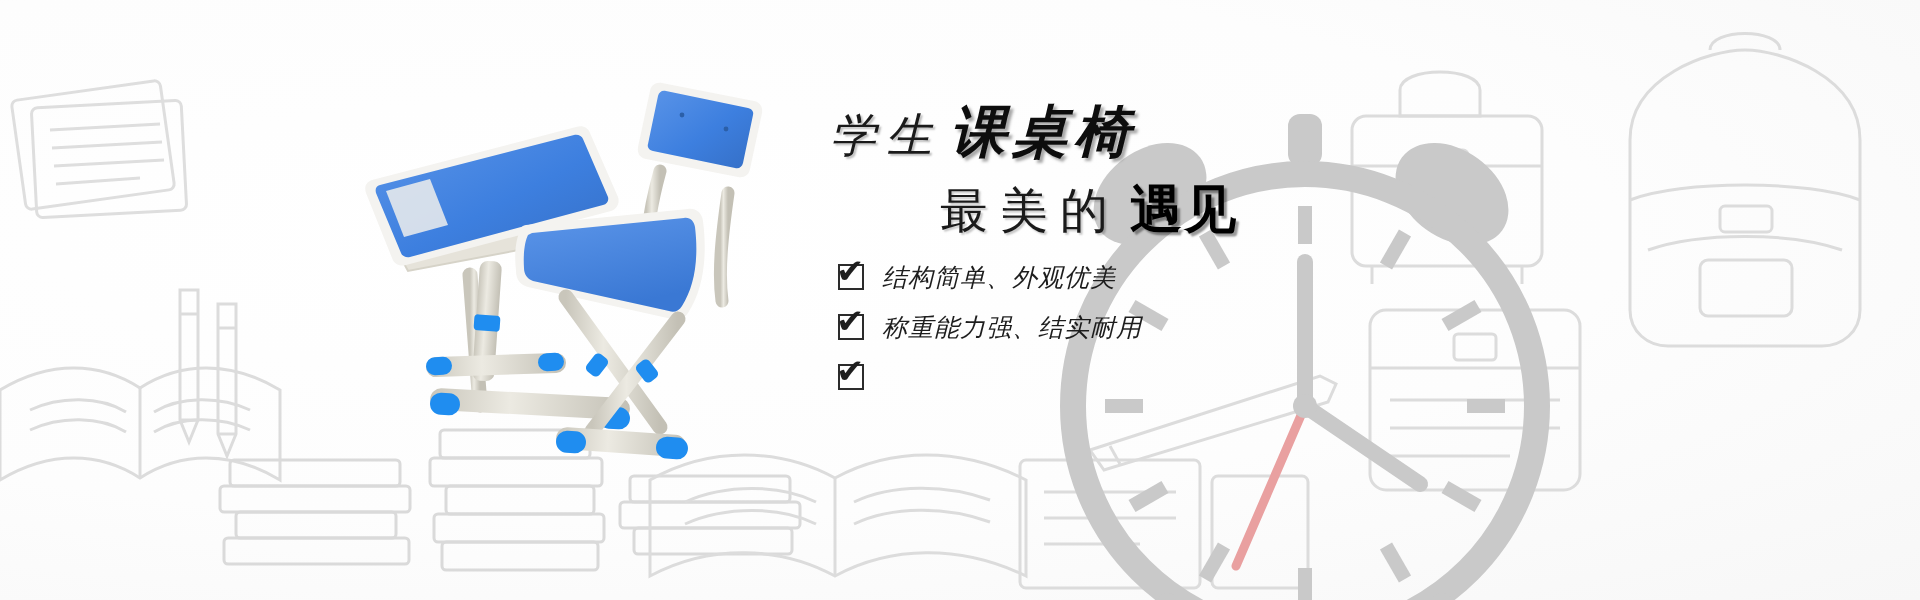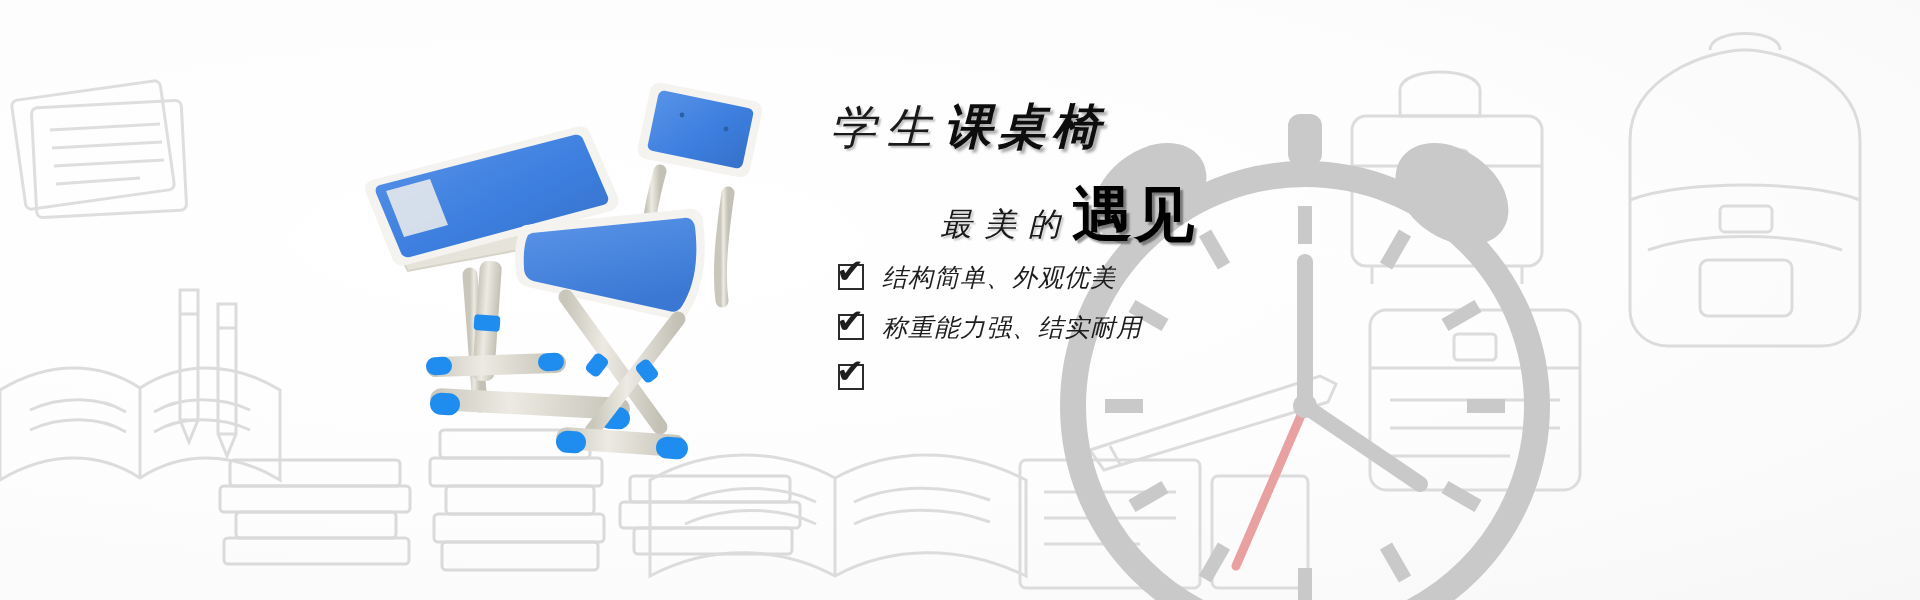--- a/index.html
+++ b/index.html
@@ -30,39 +30,39 @@
     font-family:"Liberation Serif","DejaVu Serif",serif;
     white-space:nowrap;
   }
   .hl-line1 .soft{
     font-size:46px;color:#1a1a1a;letter-spacing:10px;
     font-style:italic;font-weight:400;
     text-shadow:2px 2px 2px rgba(0,0,0,.25);
     margin-top:28px;
   }
   .hl-line1 .strong{
-    font-size:48px;color:#0d0d0d;letter-spacing:6px;
+    font-size:56px;color:#0d0d0d;letter-spacing:6px;
     font-style:italic;font-weight:700;
     text-shadow:3px 3px 3px rgba(0,0,0,.35);
-    margin-left:2px;
+    margin-left:8px;
   }
   .hl-line2{
     position:absolute;left:120px;top:80px;white-space:nowrap;
     font-family:"Liberation Serif","DejaVu Serif",serif;
   }
   .hl-line2 .soft{
-    font-size:32px;color:#1a1a1a;letter-spacing:12px;
-    font-style:italic;font-weight:400;
+    font-size:48px;color:#1a1a1a;letter-spacing:12px;
+    font-weight:400;
     text-shadow:2px 2px 2px rgba(0,0,0,.22);
   }
   .hl-line2 .strong{
-    font-size:60px;color:#000;letter-spacing:2px;font-weight:700;
+    font-size:52px;color:#000;letter-spacing:2px;font-weight:700;
     font-family:"Liberation Sans","DejaVu Sans",sans-serif;
     text-shadow:3px 3px 2px rgba(0,0,0,.40);
-    margin-left:0;
+    margin-left:10px;
   }
   
   .features{position:absolute;left:18px;top:160px;}
   .feature{
     display:flex;align-items:center;height:44px;margin-bottom:6px;
   }
   .cbox{
     position:relative;width:26px;height:26px;
     border:2px solid #2b2b2b;box-sizing:border-box;margin-right:18px;
     flex:0 0 auto;background:transparent;

